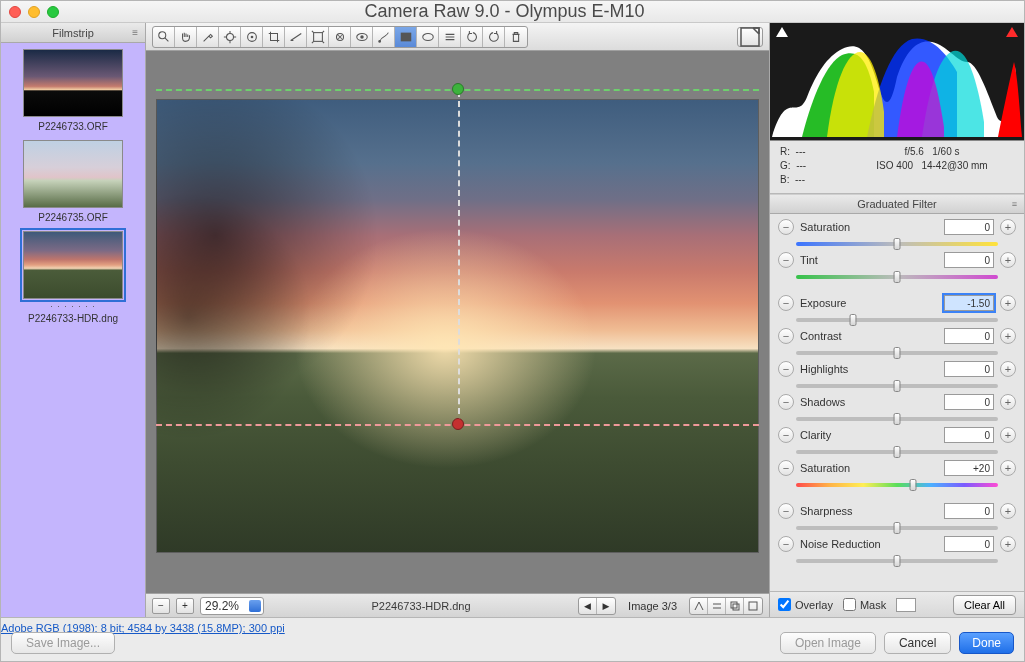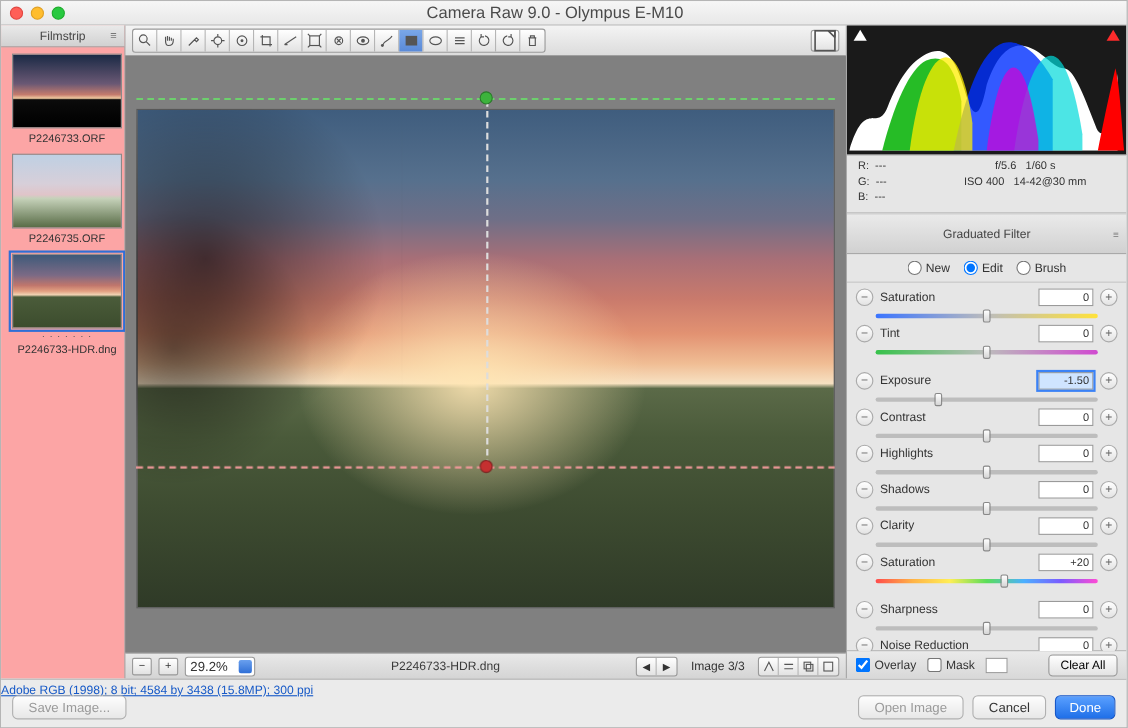--- a/index.html
+++ b/index.html
@@ -4,24 +4,24 @@
 <style>
   * { box-sizing: border-box; margin: 0; padding: 0; }
   body { font-family: "Lucida Grande", -apple-system, Helvetica, Arial, sans-serif; font-size: 11px; background: #ececec; color: #333; user-select: none; }
   .window { width: 1025px; height: 662px; background: #ececec; display: flex; flex-direction: column; border: 1px solid #b5b5b5; }
   .titlebar { height: 22px; display: flex; align-items: center; padding: 0 8px; background: linear-gradient(#f6f6f6,#e8e8e8); border-bottom: 1px solid #c9c9c9; position: relative; }
   .traffic { display:flex; gap:7px; }
   .traffic span { width:12px; height:12px; border-radius:50%; display:block; }
   .tl-close { background:#ff5f57; border:1px solid #e24640; }
   .tl-min  { background:#ffbd2e; border:1px solid #e1a123; }
   .tl-max  { background:#28c940; border:1px solid #1dad2c; }
-  .title-text { position:absolute; left:0; right:16px; text-align:center; font-size:15px; color:#4a4a4a; }
+  .title-text { position:absolute; left:0; right:16px; text-align:center; font-size:18px; color:#4a4a4a; }
   .main { flex:1; display:flex; min-height:0; }
   
-  .filmstrip { width:113px; background:#fca5a5; border-right:1px solid #a9a9a9; display:flex; flex-direction:column; }
+  .filmstrip { width:145px; background:#c4b5fd; border-right:1px solid #a9a9a9; display:flex; flex-direction:column; }
   .panel-header { height:20px; background:linear-gradient(#eaeaea,#d1d1d1); border-bottom:1px solid #a9a9a9; display:flex; align-items:center; justify-content:center; font-size:11px; color:#464646; position:relative;}
   .panel-header .menu-dots { position:absolute; right:6px; font-size:10px; letter-spacing:1px; color:#777; }
   .thumbs { flex:1; overflow:auto; padding:6px 4px; }
   .thumb { margin:0 auto 4px; width:112px; }
   .thumb-img { width:100px; height:68px; margin:0 auto; background:#999; border:1px solid #8a8a8a; display:block; }
   .thumb.selected .thumb-img { outline:2px solid #2f6fd6; outline-offset:1px; }
   .thumb-label { text-align:center; font-size:10px; color:#333; margin-top:4px; margin-bottom:8px; word-break:break-all; }
   .thumb-meta { text-align:center; font-size:9px; color:#555; letter-spacing:1px; }
   
   .timg1 { background:linear-gradient(to bottom,#1a2a45 0%,#6a5874 40%,#c47b6d 55%,#f0c9a0 60%,#0b0b0b 62%,#000 100%);}
@@ -74,21 +74,21 @@
   
   .right { width:255px; background:#e6e6e6; border-left:1px solid #a9a9a9; display:flex; flex-direction:column; overflow:hidden;}
   .histo-wrap { height:118px; background:#1a1a1a; position:relative; margin:0; border-bottom:1px solid #888;}
   .histo-wrap::before, .histo-wrap::after { content:""; position:absolute; top:4px; width:0; height:0; border-left:6px solid transparent; border-right:6px solid transparent;}
   .histo-wrap::before { left:6px; border-bottom:10px solid #fff;}
   .histo-wrap::after { right:6px; border-bottom:10px solid #ff2b2b;}
   .histo-svg { position:absolute; inset:4px 2px 2px 2px; }
   .readout { display:flex; padding:4px 10px 6px; font-size:10px; color:#333; border-bottom:1px solid #b8b8b8; background:#e6e6e6;}
   .readout .rgb { width:70px; line-height:14px;}
   .readout .meta { flex:1; text-align:center; line-height:14px;}
-  .gf-header { height:37px; background:linear-gradient(#eaeaea,#d1d1d1); border-top:1px solid #cfcfcf; border-bottom:1px solid #a9a9a9; display:flex; align-items:center; justify-content:center; font-size:11px; color:#444; position:relative;}
+  .gf-header { height:20px; background:linear-gradient(#eaeaea,#d1d1d1); border-top:1px solid #cfcfcf; border-bottom:1px solid #a9a9a9; display:flex; align-items:center; justify-content:center; font-size:11px; color:#444; position:relative;}
   .gf-header span.dots { position:absolute; right:6px; color:#777; font-size:9px; letter-spacing:1px;}
   .mode-row { display:flex; justify-content:center; gap:12px; padding:6px 0; border-bottom:1px solid #c5c5c5;}
   .mode-row label { display:flex; align-items:center; gap:4px; font-size:11px; cursor:pointer;}
   .mode-row input { margin:0;}
   .sliders { flex:1; overflow:auto; padding:2px 0;}
   .slider-row { padding:2px 8px 0 8px; }
   .slider-head { display:flex; align-items:center; height:18px;}
   .minus, .plus { width:16px; height:16px; border:1px solid #aaa; border-radius:50%; background:linear-gradient(#fff,#e3e3e3); display:flex;align-items:center;justify-content:center; font-size:11px; color:#666; cursor:pointer;}
   .slider-label { margin-left:6px; flex:1; font-size:11px;}
   .slider-val { width:50px; height:16px; border:1px solid #9a9a9a; background:#fff; font-size:10px; text-align:right; padding:0 3px; display:flex; align-items:center; justify-content:flex-end;}
@@ -340,34 +340,20 @@
         </div>
         <div class="meta">
           <div><span>f/5.6</span>&nbsp;&nbsp;&nbsp;<span>1/60 s</span></div>
           <div><span>ISO 400</span>&nbsp;&nbsp;&nbsp;<span>14-42@30 mm</span></div>
         </div>
       </div>
       <div class="gf-header">
         <span>Graduated Filter</span>
         <span class="dots">≡</span>
       </div>
-      <div class="mode-row">
-        <label>
-            <input type="radio" name="m" style=""> 
-            <span>New</span>
-          </label>
-        <label>
-            <input type="radio" name="m" checked="" style=""> 
-            <span>Edit</span>
-          </label>
-        <label>
-            <input type="radio" name="m" style=""> 
-            <span>Brush</span>
-          </label>
-      </div>
       <div class="sliders" id="sliders">
           <div class="slider-row">
             <div class="slider-head">
        <div class="minus">−</div>
        <div class="slider-label">Saturation</div>
        <div class="slider-val">0</div>
        <div class="plus" style="margin-left:6px">+</div>
      </div>
      <div class="slider-track">
        <div class="track-bg track-temp"></div>

